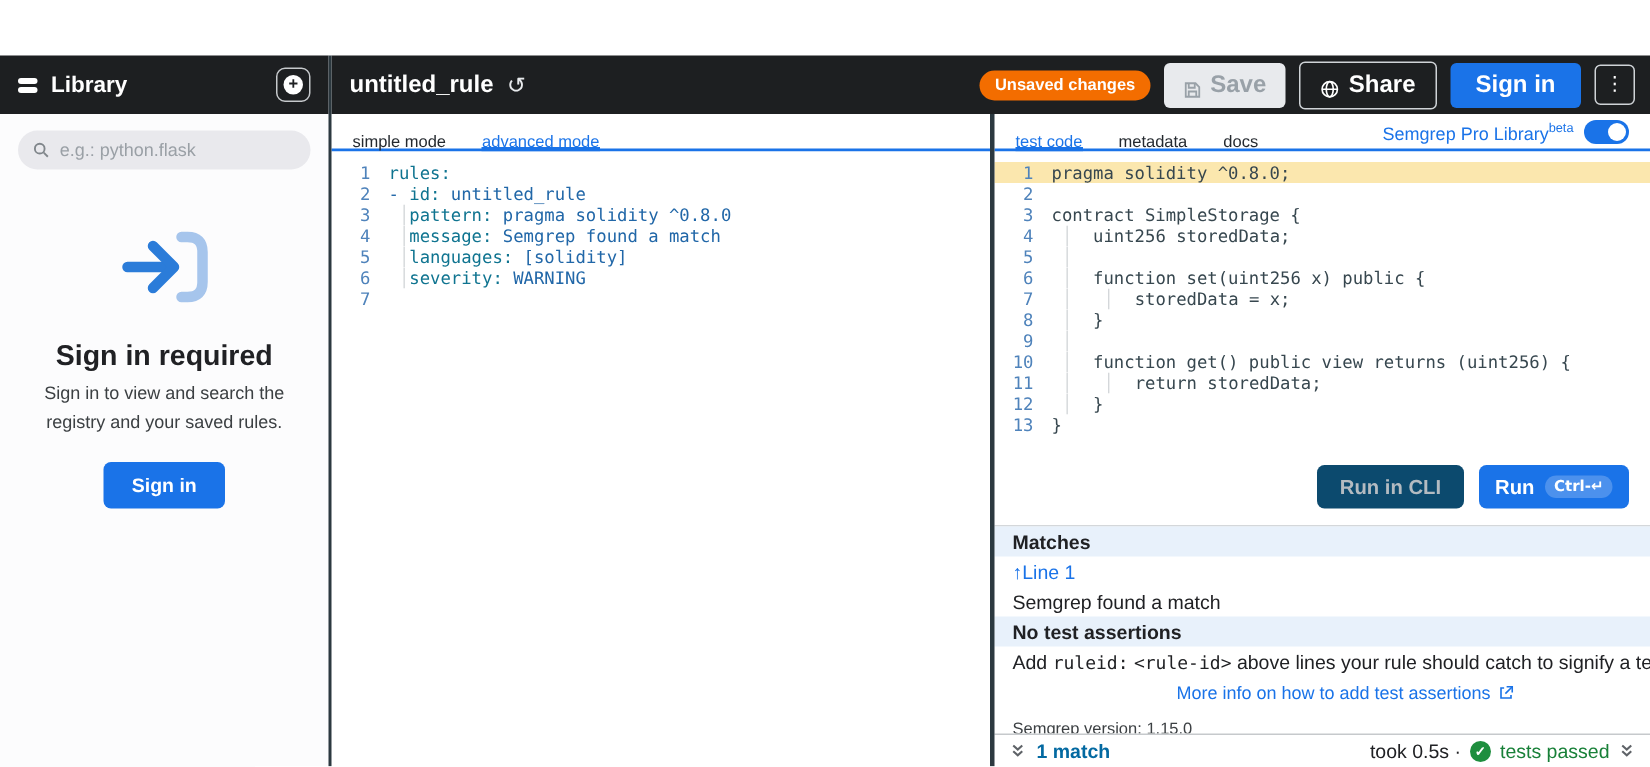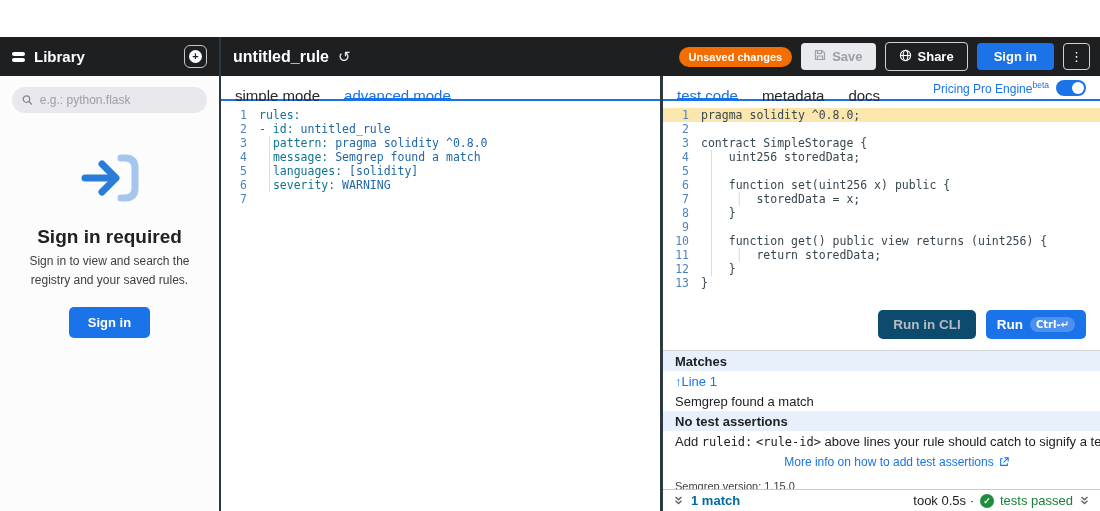--- a/index.html
+++ b/index.html
@@ -36,35 +36,35 @@
   .signin-btn { margin-top:18px; background:#1a73e8; color:#fff; border:none; border-radius:5px;
                 font-size:13px; font-weight:600; padding:8px 19px; cursor:pointer; font-family:inherit; }
 
   
   .panel-header { position:absolute; left:221px; right:0; top:37px; height:39px; background:#1d1f21;
                   display:flex; align-items:center; padding:0 10px 0 12px; gap:9px; }
   .rule-title { color:#fff; font-size:16px; font-weight:700; }
   .history-icon { color:#e8eaed; font-size:15px; cursor:pointer; font-family:"DejaVu Sans",sans-serif; }
   .header-right { margin-left:auto; display:flex; align-items:center; gap:9px; }
   .badge-unsaved { background:#f36d00; color:#fff; font-size:11px; font-weight:700; padding:4px 10px; border-radius:11px; }
-  .btn { border-radius:4px; font-size:13px; font-weight:600; font-family:inherit; cursor:pointer;
-         display:flex; align-items:flex-start; gap:6px; padding:6px 13px; border:none; }
+  .btn { border-radius:4px; font-size:16px; font-weight:600; font-family:inherit; cursor:pointer;
+         display:flex; align-items:flex-end; gap:6px; padding:6px 13px; border:none; }
   .btn-save { background:#e8eaed; color:#99a1a8; cursor:default; }
   .btn-share { background:transparent; border:1px solid #cfd3d7; color:#fff; }
   .btn-signin { background:#1a73e8; color:#fff; padding:6px 17px; }
   .btn-kebab { width:27px; height:27px; border:1px solid #cfd3d7; border-radius:4px; background:transparent;
                color:#fff; font-size:13px; display:flex; align-items:center; justify-content:center; padding:0;
                font-family:"DejaVu Sans",sans-serif; cursor:pointer; }
 
   
   .tabstrip { position:absolute; top:76px; height:25px; background:#fff; border-bottom:2px solid #1a73e8;
               display:flex; align-items:stretch; gap:24px; padding:0 14px; }
   .tabstrip.mid { left:221px; width:439px; }
   .tabstrip.right { left:663px; right:0; }
-  .tab { font-size:15px; color:#24292f; display:flex; align-items:center; cursor:pointer;
+  .tab { font-size:11px; color:#24292f; display:flex; align-items:center; cursor:pointer;
          border-bottom:3px solid transparent; margin-bottom:-2px; padding-top:16px; }
   .tab.active { color:#1a73e8; border-bottom-color:#1a73e8; }
   .pro-engine { margin-left:auto; display:flex; align-items:center; gap:7px; }
   .pro-label { color:#1a73e8; font-size:12px; }
   .pro-label sup { font-size:8.5px; }
   .toggle { width:30px; height:16px; background:#1a73e8; border-radius:9px; position:relative; cursor:pointer; }
   .toggle::after { content:""; position:absolute; right:2px; top:2px; width:12px; height:12px; background:#fff; border-radius:50%; }
 
   
   .editor { position:absolute; top:101px; font-family:"DejaVu Sans Mono",monospace; font-size:11.5px;
@@ -183,21 +183,21 @@
       <div class="tab">simple mode</div>
       <div class="tab active">advanced mode</div>
     </div>
 
   <div class="tabstrip right" id="test-tabs">
       <div class="tab active">test code</div>
       <div class="tab">metadata</div>
       <div class="tab">docs</div>
     <div class="pro-engine">
       <span class="pro-label">
-        <span>Pricing Pro Engine</span><sup>beta</sup>
+        <span>Semgrep Pro Library</span><sup>beta</sup>
       </span>
       <div class="toggle"></div>
     </div>
   </div>
 
   <div class="editor mid" id="rule-editor">
       <div class="cl"><span class="ln">1</span><span class="cd"><span class="yk">rules:</span></span></div>
       <div class="cl"><span class="ln">2</span><span class="cd">- <span class="yk">id:</span> untitled_rule</span></div>
       <div class="cl"><span class="ln">3</span><span class="cd"> <span class="ig">│</span><span class="yk">pattern:</span> pragma solidity ^0.8.0</span></div>
       <div class="cl"><span class="ln">4</span><span class="cd"> <span class="ig">│</span><span class="yk">message:</span> Semgrep found a match</span></div>

